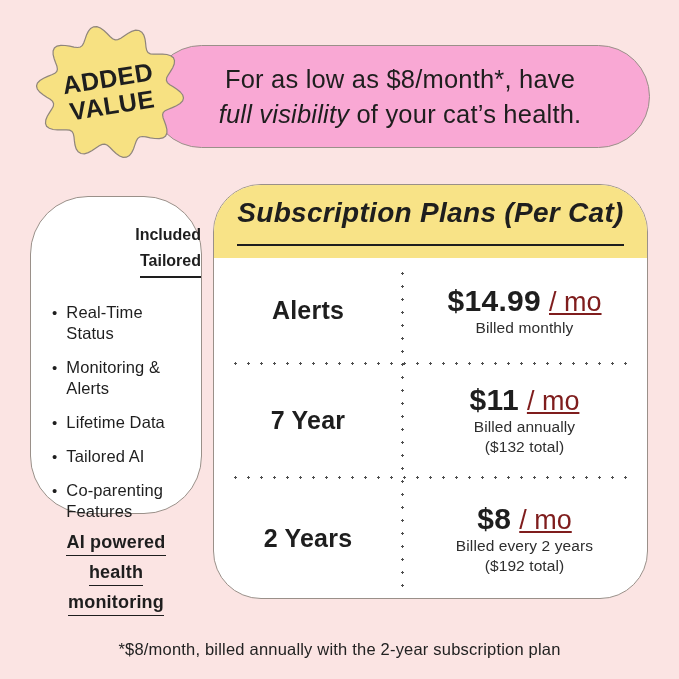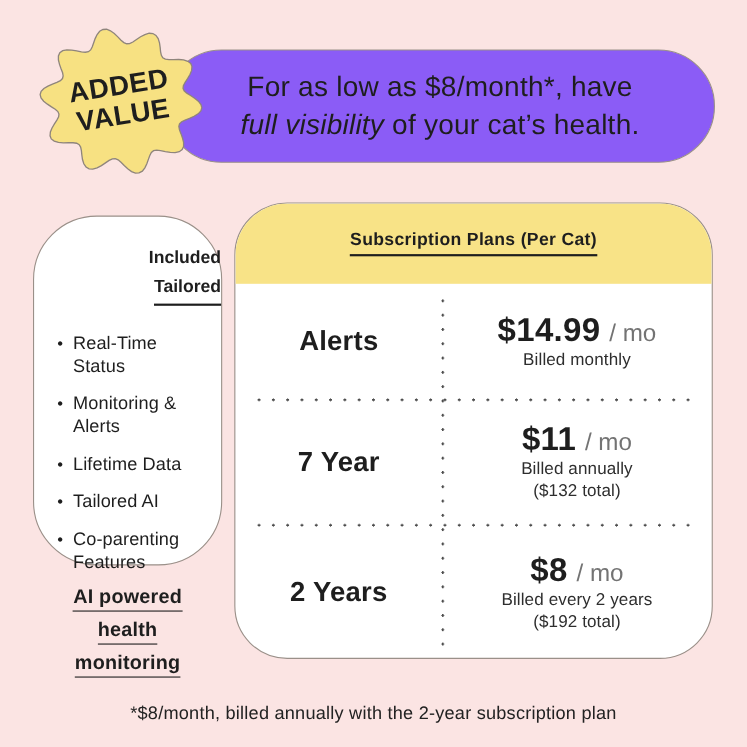--- a/index.html
+++ b/index.html
@@ -8,21 +8,21 @@
     background:#FBE4E3;
     font-family:"Liberation Sans", sans-serif;
     color:#1E1E1E;
     -webkit-font-smoothing:antialiased;
   }
   .abs{position:absolute;}
 
   
   .hero-pill{
     left:150px;top:45px;width:498px;height:101px;
-    background:#8b5cf6;border:1px solid #9a9089;border-radius:52px;
+    background:#f9a8d4;border:1px solid #9a9089;border-radius:52px;
     display:flex;flex-direction:column;justify-content:center;align-items:center;
     text-align:center;font-size:25.5px;line-height:35px;letter-spacing:.2px;
   }
 
   
   .badge-wrap{left:26px;top:16px;width:168px;height:152px;z-index:3;}
   .badge-wrap svg{position:absolute;left:0;top:0;}
   .badge-text{
     position:absolute;left:0;top:0;width:100%;height:100%;
     display:flex;flex-direction:column;justify-content:center;align-items:center;
@@ -59,39 +59,39 @@
   .plans-card{
     left:213px;top:184px;width:435px;height:415px;box-sizing:border-box;
     background:#FFFFFF;border:1px solid #9a9089;border-radius:48px;
     overflow:hidden;
   }
   .plans-header{
     height:73px;background:#F8E387;
     display:flex;justify-content:center;align-items:center;
   }
   .plans-header .title{
-    display:inline-block;font-weight:bold;font-size:16px;letter-spacing:.3px;
-    border-bottom:2.5px solid #1E1E1E;padding-bottom:3px;
+    display:inline-block;font-weight:bold;font-size:28px;letter-spacing:.3px;
+    border-bottom:2.5px solid #1E1E1E;padding-bottom:15px;font-style:italic;
   }
   .plans-body{display:flex;flex-direction:column;height:342px;}
   .plan-row{display:flex;}
   .plan-row.r0{height:105px;}
   .plan-row.r1{height:114px;}
   .plan-row.r2{height:123px;}
   .plan-label{
     width:188px;display:flex;justify-content:center;align-items:center;
     font-weight:bold;font-size:25px;letter-spacing:.2px;
   }
   .plan-price-cell{
     flex:1;display:flex;flex-direction:column;justify-content:center;align-items:center;
     text-align:center;
   }
   .price-line{white-space:nowrap;}
   .price{font-weight:bold;font-size:30px;letter-spacing:.3px;}
-  .per{font-weight:400;font-size:22px;margin-left:8px;color:#737373;}
+  .per{font-weight:400;font-size:27px;margin-left:8px;color:#7f1d1d;text-decoration:underline;}
   .note{font-size:15.5px;line-height:20px;color:#2E2E2E;letter-spacing:.1px;}
 
   
   .dots-h{
     position:absolute;left:15px;right:15px;height:3px;
     background-image:radial-gradient(circle,#4D4D4D 1.05px,transparent 1.4px);
     background-size:13px 3px;background-repeat:repeat-x;
   }
   .dots-h.s1{top:177px;}
   .dots-h.s2{top:291px;}

